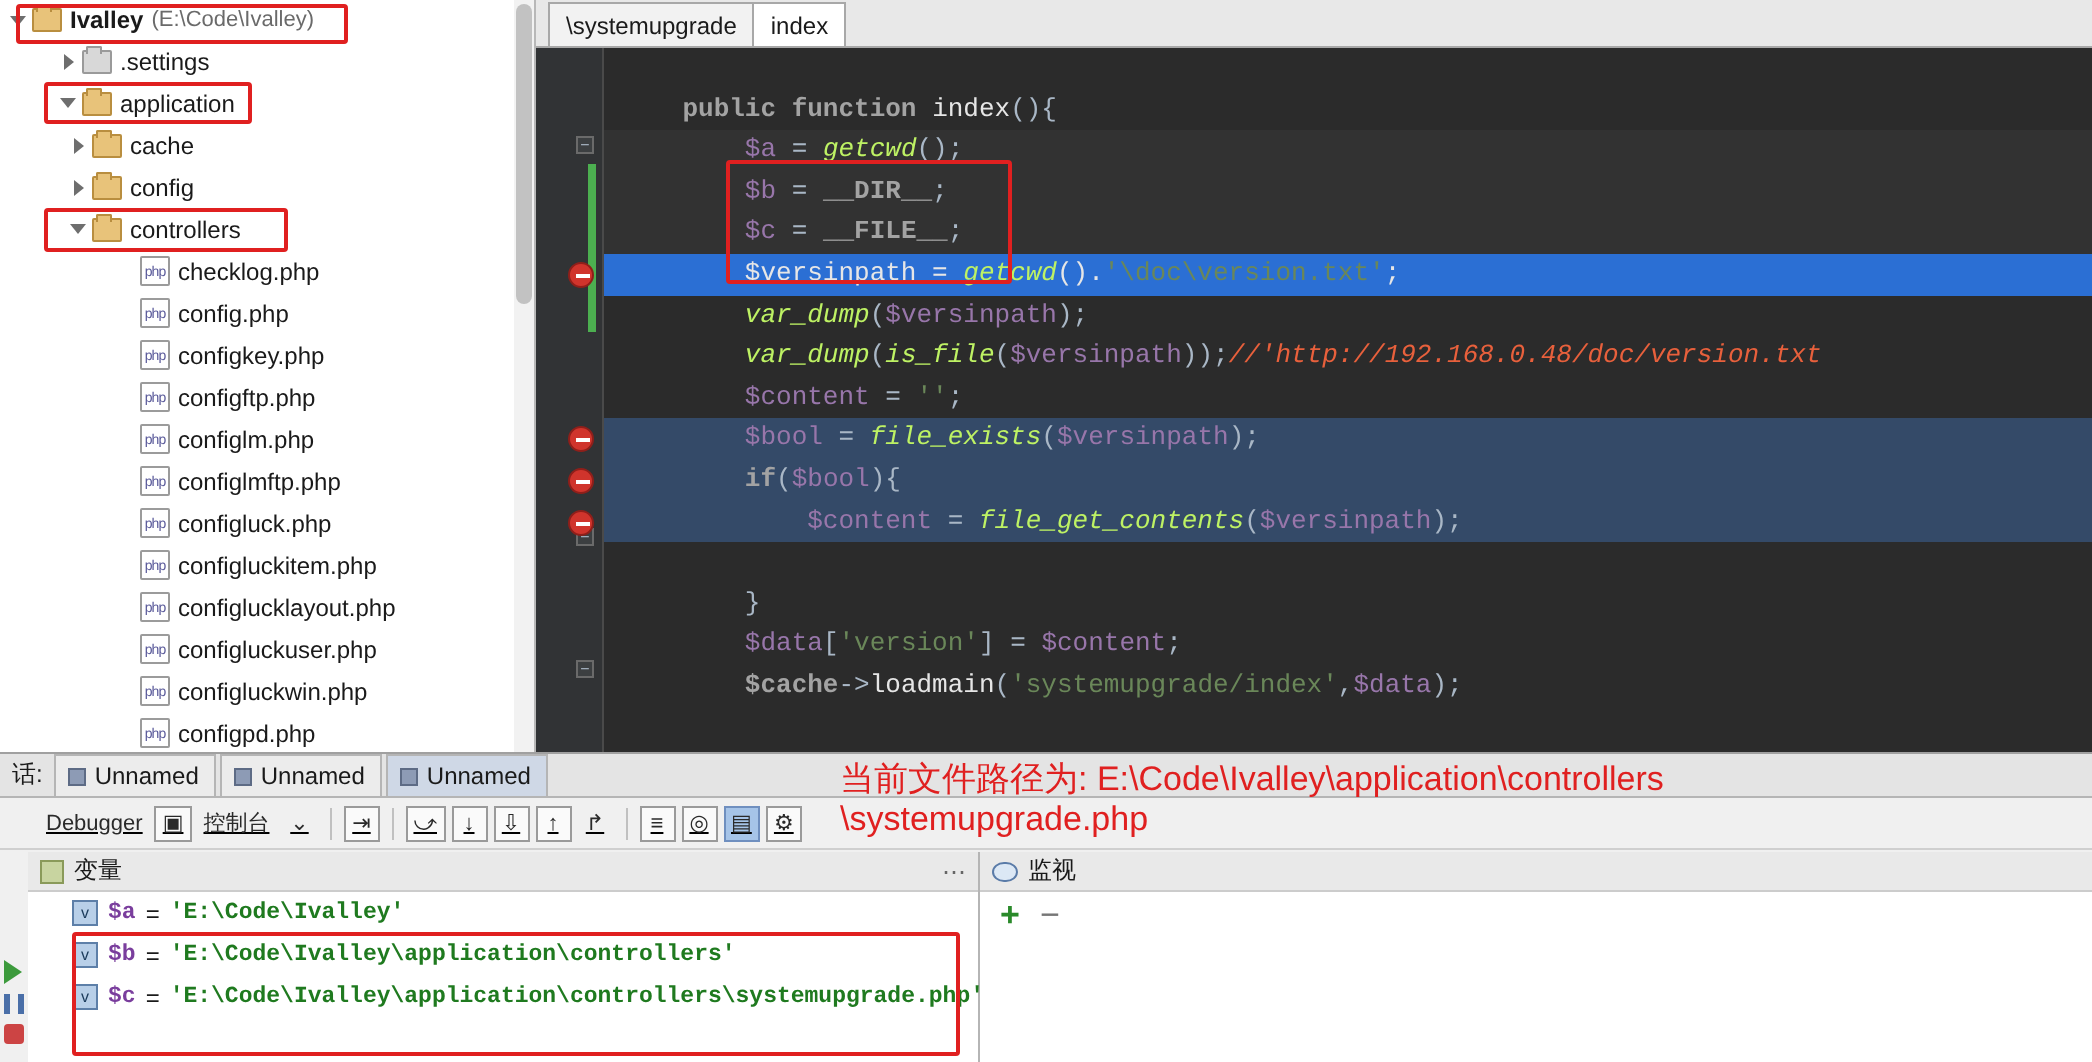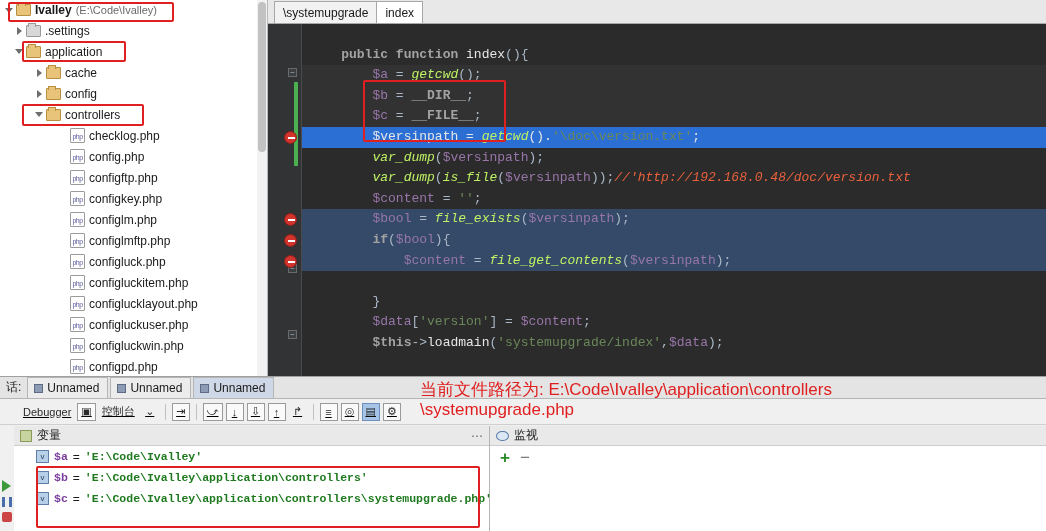--- a/index.html
+++ b/index.html
@@ -40,21 +40,21 @@
     width:15px;height:15px;flex:0 0 15px;margin-right:4px;position:relative;
     background:#ffffff;border:1px solid #9b9b9b;border-radius:1px;
     font-size:7px;line-height:9px;color:#5a5a9a;text-align:center;
     overflow:hidden;
   }
   .phpico span { display:block; margin-top:3px; font-family:"Liberation Sans",sans-serif; letter-spacing:-0.5px; }
   .tlabel { font-size:12px; color:#1a1a1a; }
   .tlabel.bold { font-weight:bold; }
   .tpath { font-size:11px; color:#6a6a6a; margin-left:4px; }
   .ind0 { padding-left:2px; }
-  .ind1 { padding-left:12px; }
+  .ind1 { padding-left:27px; }
   .ind2 { padding-left:32px; }
   .ind4 { padding-left:56px; }
 
   
   .redbox { position:absolute; border:2px solid #e02020; border-radius:2px; pointer-events:none; }
 
   
   #editorWrap {
     position:absolute; left:268px; top:0; width:778px; height:376px; background:#2b2b2b;
   }
@@ -229,28 +229,28 @@
           <span class="phpico">
             <span>php</span>
           </span>
           <span class="tlabel">config.php</span>
         </div>
         <div class="trow ind4">
           <span class="tw"></span>
           <span class="phpico">
             <span>php</span>
           </span>
+          <span class="tlabel">configkey.php</span>
+        </div>
+        <div class="trow ind4">
+          <span class="tw"></span>
+          <span class="phpico">
+            <span>php</span>
+          </span>
           <span class="tlabel">configftp.php</span>
-        </div>
-        <div class="trow ind4">
-          <span class="tw"></span>
-          <span class="phpico">
-            <span>php</span>
-          </span>
-          <span class="tlabel">configkey.php</span>
         </div>
         <div class="trow ind4">
           <span class="tw"></span>
           <span class="phpico">
             <span>php</span>
           </span>
           <span class="tlabel">configlm.php</span>
         </div>
         <div class="trow ind4">
           <span class="tw"></span>
@@ -341,21 +341,21 @@
         <div class="cline hl"><span class="plain">        </span><span class="white">$versinpath</span><span class="white"> = </span><span class="fn">getcwd</span><span class="white">().</span><span class="str">'\doc\version.txt'</span><span class="white">;</span></div>
         <div class="cline plain"><span class="plain">        </span><span class="fn">var_dump</span><span class="plain">(</span><span class="var">$versinpath</span><span class="plain">);</span></div>
         <div class="cline plain"><span class="plain">        </span><span class="fn">var_dump</span><span class="plain">(</span><span class="fn">is_file</span><span class="plain">(</span><span class="var">$versinpath</span><span class="plain">));</span><span class="cmt2">//'http://192.168.0.48/doc/version.txt</span></div>
         <div class="cline plain"><span class="plain">        </span><span class="var">$content</span><span class="plain"> = </span><span class="str">''</span><span class="plain">;</span></div>
         <div class="cline sel"><span class="plain">        </span><span class="var">$bool</span><span class="plain"> = </span><span class="fn">file_exists</span><span class="plain">(</span><span class="var">$versinpath</span><span class="plain">);</span></div>
         <div class="cline sel"><span class="plain">        </span><span class="kw">if</span><span class="plain">(</span><span class="var">$bool</span><span class="plain">){</span></div>
         <div class="cline sel"><span class="plain">            </span><span class="var">$content</span><span class="plain"> = </span><span class="fn">file_get_contents</span><span class="plain">(</span><span class="var">$versinpath</span><span class="plain">);</span></div>
         <div class="cline plain">&nbsp;</div>
         <div class="cline plain"><span class="plain">        }</span></div>
         <div class="cline plain"><span class="plain">        </span><span class="var">$data</span><span class="plain">[</span><span class="str">'version'</span><span class="plain">] = </span><span class="var">$content</span><span class="plain">;</span></div>
-        <div class="cline plain"><span class="plain">        </span><span class="kw">$this</span><span class="plain">-&gt;</span><span class="white">loadmain</span><span class="plain">(</span><span class="str">'systemupgrade/index'</span><span class="plain">,</span><span class="var">$data</span><span class="plain">);</span></div>
+        <div class="cline plain"><span class="plain">        </span><span class="kw">$cache</span><span class="plain">-&gt;</span><span class="white">loadmain</span><span class="plain">(</span><span class="str">'systemupgrade/index'</span><span class="plain">,</span><span class="var">$data</span><span class="plain">);</span></div>
       </div>
   </div>
 
   <div class="redbox" style="left:363px; top:80px; width:143px; height:62px;"></div>
 
   <div id="debugWrap">
 
     <div id="dtabs">
       <span class="dtab-label">话:</span>
       <div class="dtab">

